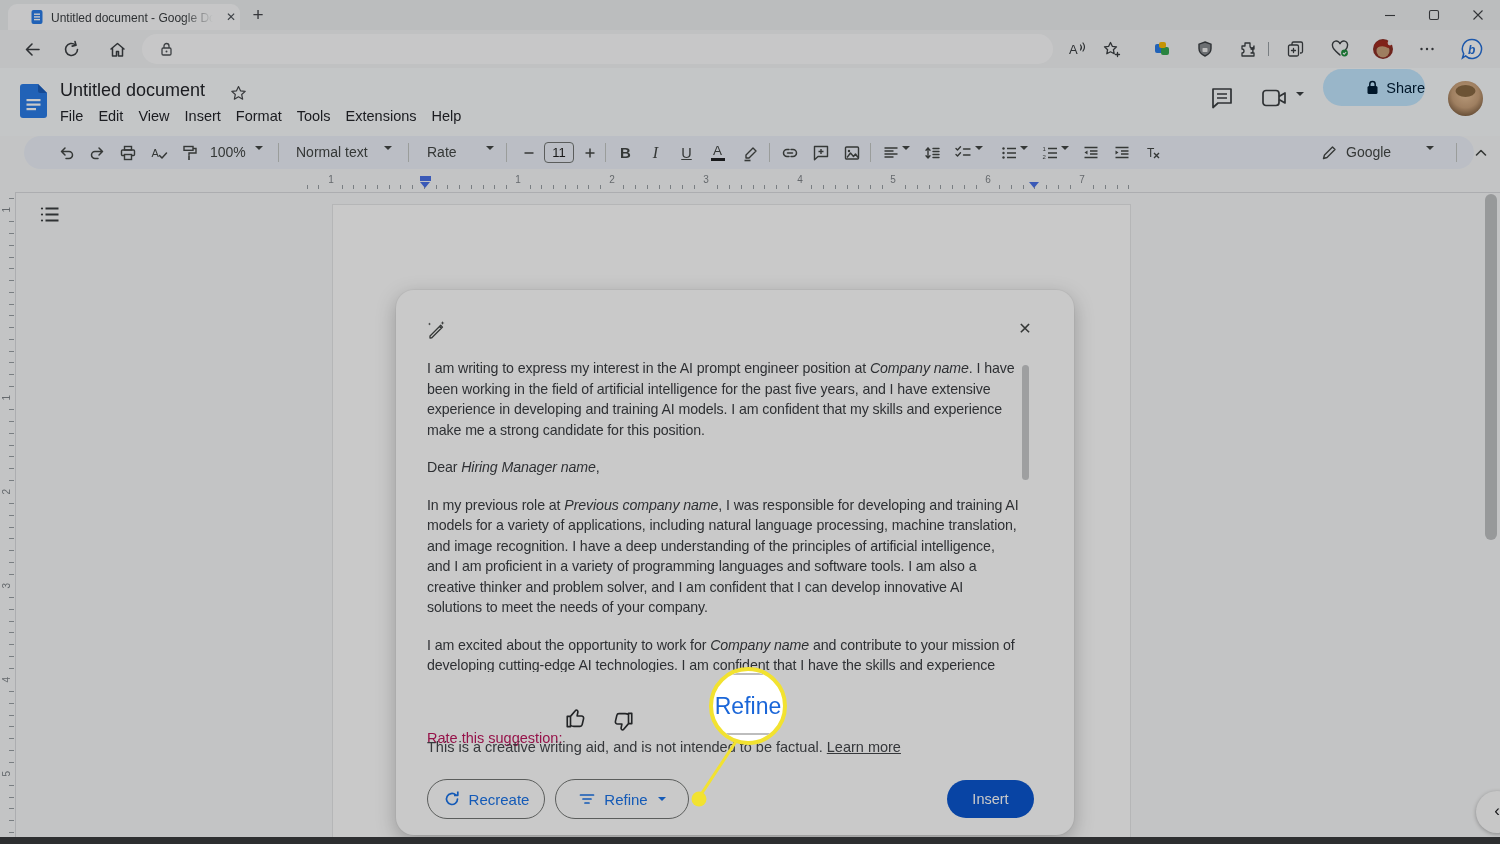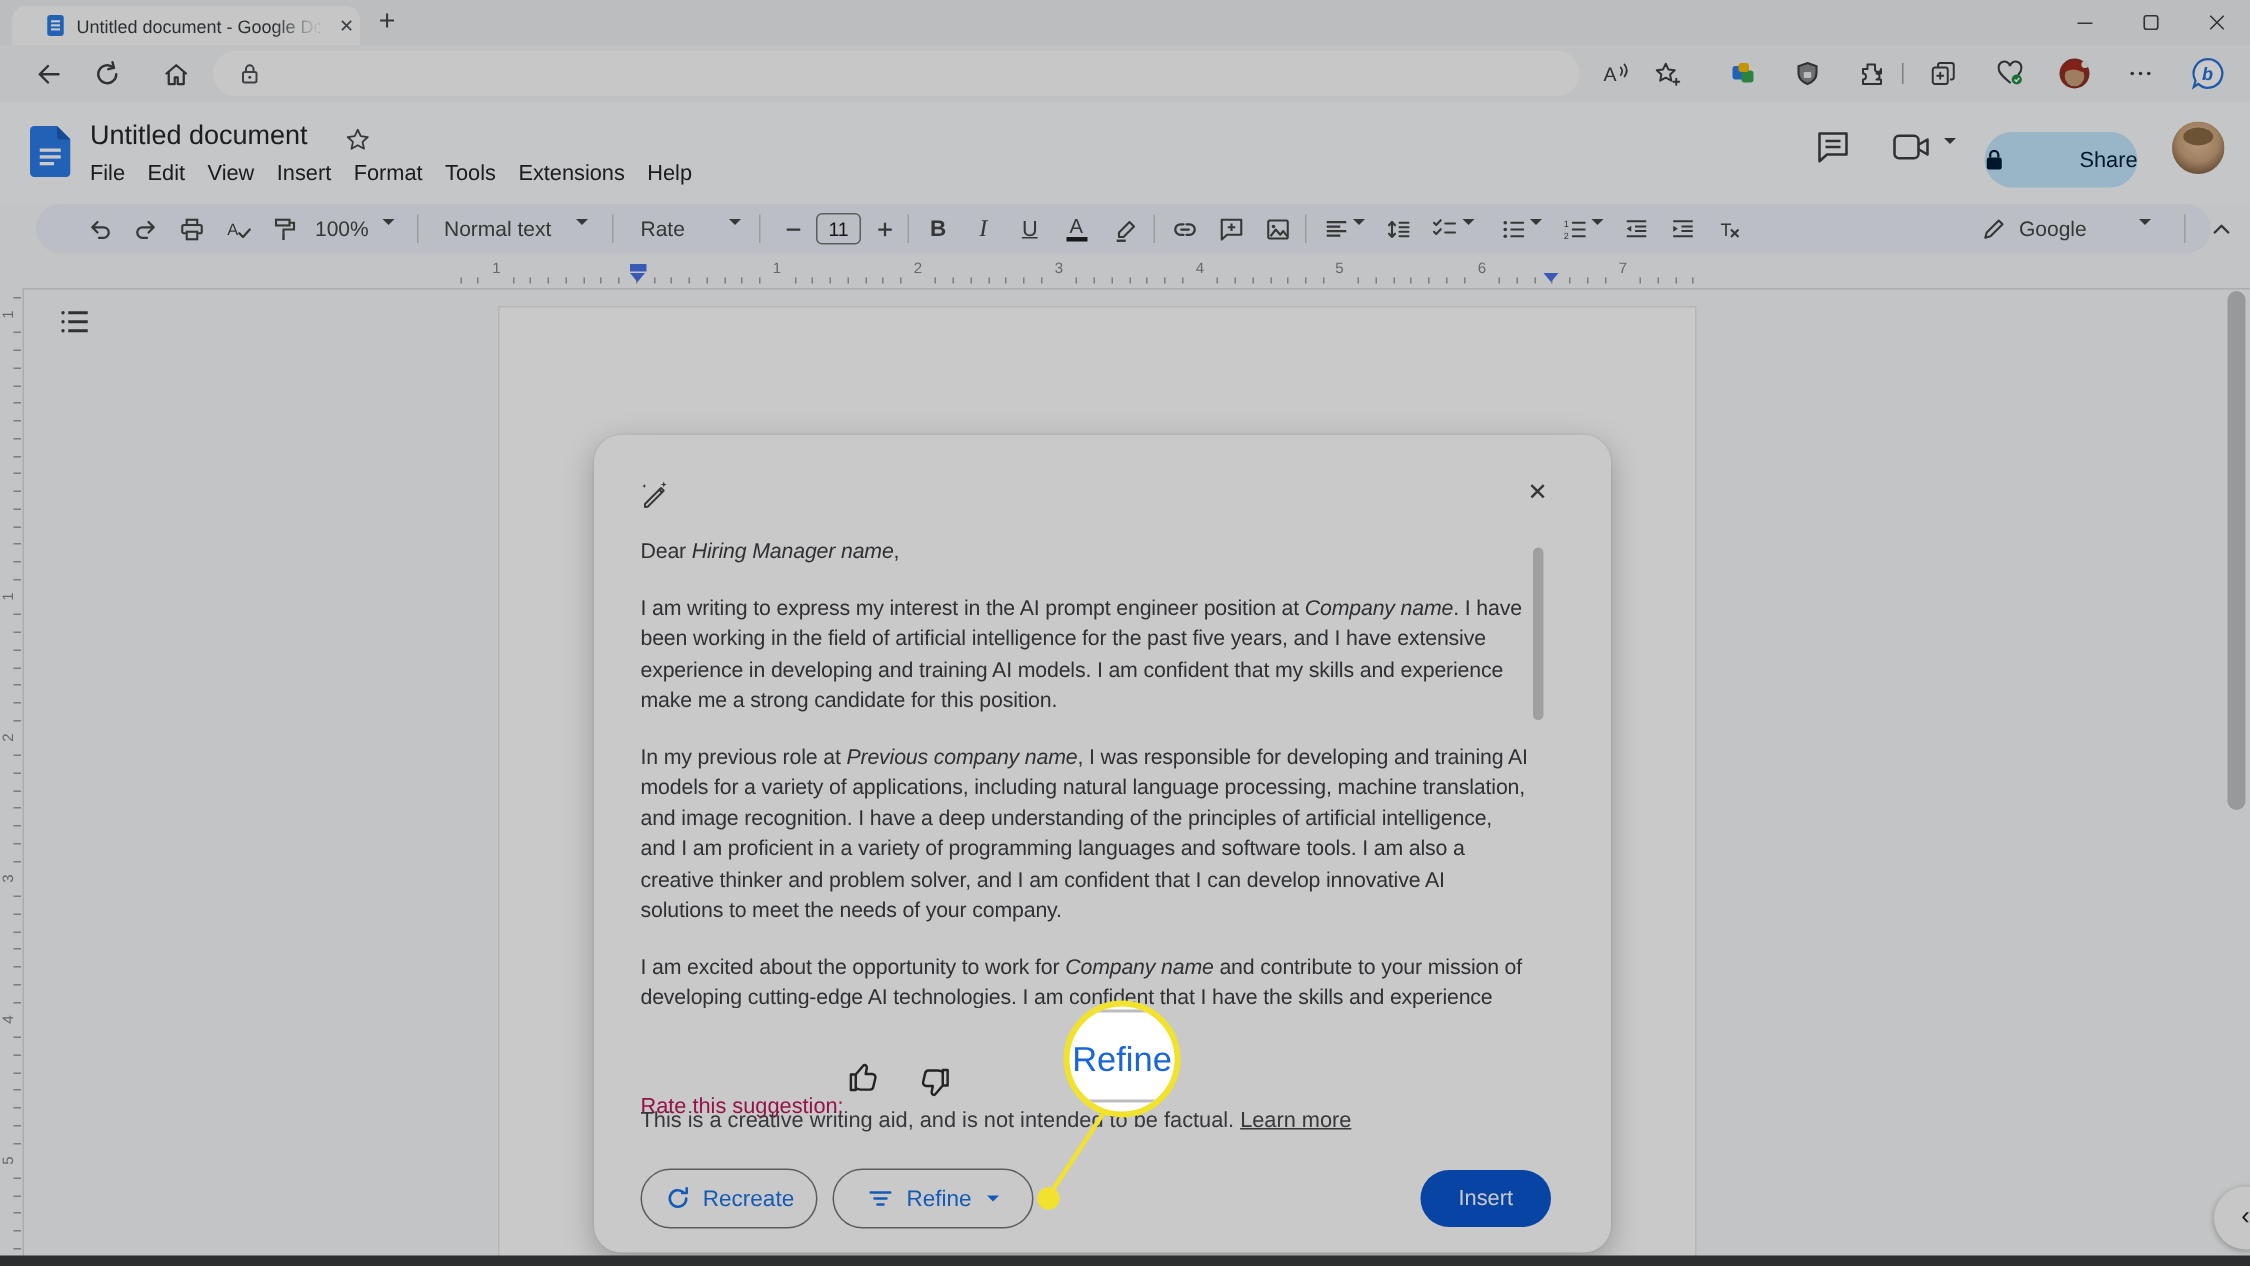--- a/index.html
+++ b/index.html
@@ -17,21 +17,21 @@
 .navbar{left:0;top:30px;width:1500px;height:38px;background:#f4f5f6}
 .navico{top:38px;width:34px;height:22px;display:flex;align-items:center;justify-content:center}
 .urlpill{left:142px;top:34px;width:911px;height:30px;background:#fdfdfe;border-radius:15px;display:flex;align-items:center}
 .urltext{font-size:14px;color:#5f6368;white-space:nowrap}
 .urltext b{color:#1c1e21;font-weight:700}
 
 .docshead{left:0;top:68px;width:1500px;height:68px;background:#f9fbfd}
 .doctitle{left:60px;top:80px;font-size:18px;color:#24262b}
 .menubar{left:60px;top:105px;height:22px;display:flex}
 .menu-item{font-size:14.5px;color:#24262b;margin-right:15px;line-height:22px}
-.sharepill{left:1323px;top:88px;width:102px;height:37px;background:var(--share-pill,#c2e7ff);border-radius:19px;display:flex;align-items:center;justify-content:space-between;gap:7px}
+.sharepill{left:1323px;top:69px;width:102px;height:37px;background:var(--share-pill,#c2e7ff);border-radius:19px;display:flex;align-items:center;justify-content:flex-end;gap:7px}
 .sharelabel{font-size:14.5px;color:var(--share-text,#001d35);font-weight:500}
 
 .toolbar{left:24px;top:136px;width:1450px;height:33px;background:var(--toolbar-bg,#edf2fa);border-radius:17px}
 .ti{position:absolute;top:4px;width:25px;height:25px;display:flex;align-items:center;justify-content:center;color:#444746}
 .tsep{position:absolute;top:7px;width:1px;height:19px;background:#c4c7c5}
 .tlabel{position:absolute;font-size:14px;color:#444746;top:8px}
 .caret{width:0;height:0;border-left:4px solid transparent;border-right:4px solid transparent;border-top:4.5px solid #444746}
 .caretbox{position:absolute;top:14px}
 .glyB{font-weight:700;font-size:15px}
 .glyI{font-style:italic;font-family:"Liberation Serif",serif;font-size:16px}
@@ -563,22 +563,22 @@
 <div class="abs dialog">
   <span class="abs" style="left:30px;top:29px">
     <svg width="21" height="21" viewBox="0 0 21 21">
         <path d="M4 17 l9.5-9.5 1.8 1.8 L5.8 18.8 4 19 z M13.5 7.5 l1.8 1.8 1.2-1.2 -1.8-1.8 z" stroke="#444746" stroke-width="1.3" fill="none" stroke-linejoin="round"></path>
         <path d="M16.5 2 l.5 1.5 1.5 .5 -1.5 .5 -.5 1.5 -.5-1.5 -1.5-.5 1.5-.5 z" fill="#444746"></path>
         <path d="M3.5 3.5 l.4 1.1 1.1 .4 -1.1 .4 -.4 1.1 -.4-1.1 -1.1-.4 1.1-.4 z" fill="#444746"></path>
       </svg>
   </span>
   <span class="dlgclose">✕</span>
   <div class="dlgbody" id="dlgbody">
+      <p><span>I am writing to express my interest in the AI prompt engineer position at </span><em>Company name</em><span>. I have been working in the field of artificial intelligence for the past five years, and I have extensive experience in developing and training AI models. I am confident that my skills and experience make me a strong candidate for this position.</span></p>
       <p><span>Dear </span><em>Hiring Manager name</em><span>,</span></p>
-      <p><span>I am writing to express my interest in the AI prompt engineer position at </span><em>Company name</em><span>. I have been working in the field of artificial intelligence for the past five years, and I have extensive experience in developing and training AI models. I am confident that my skills and experience make me a strong candidate for this position.</span></p>
       <p><span>In my previous role at </span><em>Previous company name</em><span>, I was responsible for developing and training AI models for a variety of applications, including natural language processing, machine translation, and image recognition. I have a deep understanding of the principles of artificial intelligence, and I am proficient in a variety of programming languages and software tools. I am also a creative thinker and problem solver, and I am confident that I can develop innovative AI solutions to meet the needs of your company.</span></p>
       <p><span>I am excited about the opportunity to work for </span><em>Company name</em><span> and contribute to your mission of developing cutting-edge AI technologies. I am confident that I have the skills and experience</span></p>
     </div>
   <span class="dlgthumb"></span>
   <span class="ratelabel">Rate this suggestion:</span>
   <span class="abs" style="left:168px;top:415px">
     <svg width="26" height="26" viewBox="0 0 24 24">
         <path d="M3 10.5 h3 V20 H3 z M6 18.8 c.9.55 2 .95 3.1.95 h5.7 c.95 0 1.77-.66 1.97-1.59 l1.3-5.6 c.29-1.25-.66-2.45-1.95-2.45 h-4.02 l.73-3.66 c.18-.92-.52-1.78-1.46-1.78 -.3 0-.58.14-.76.38 L6 10.5" stroke="#2c2e31" stroke-width="1.5" fill="none" stroke-linejoin="round"></path>
       </svg>
   </span>

